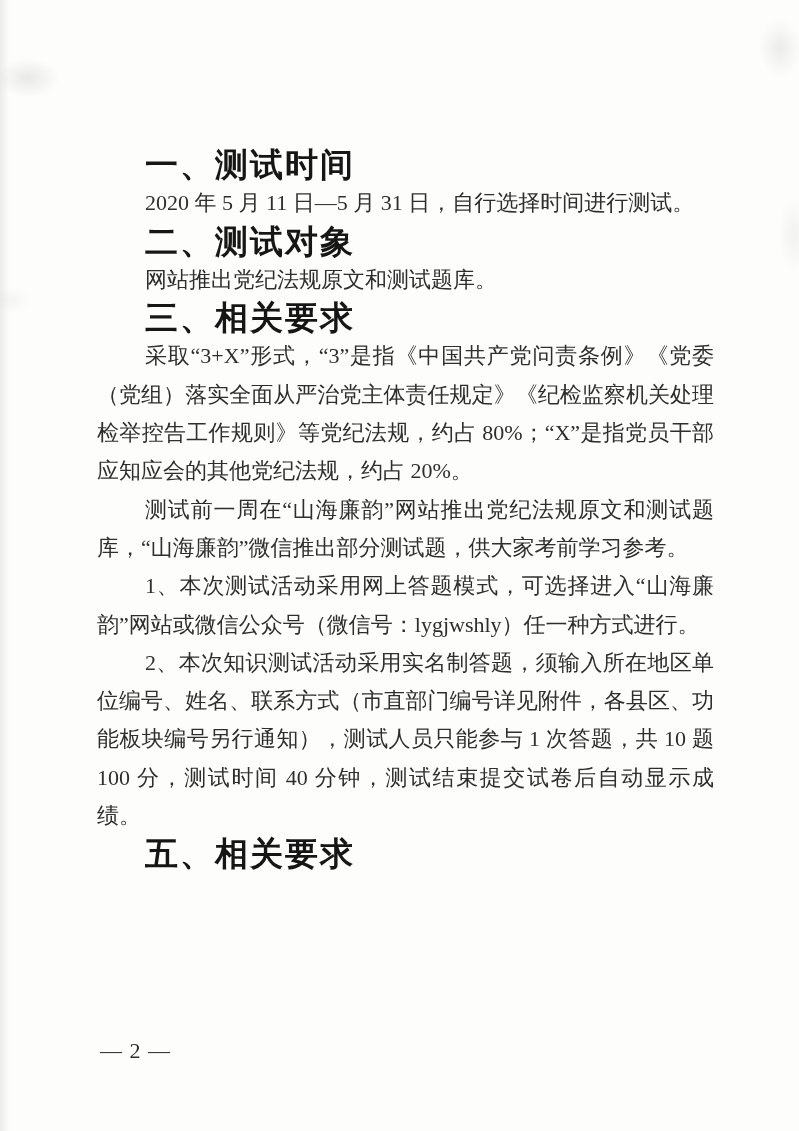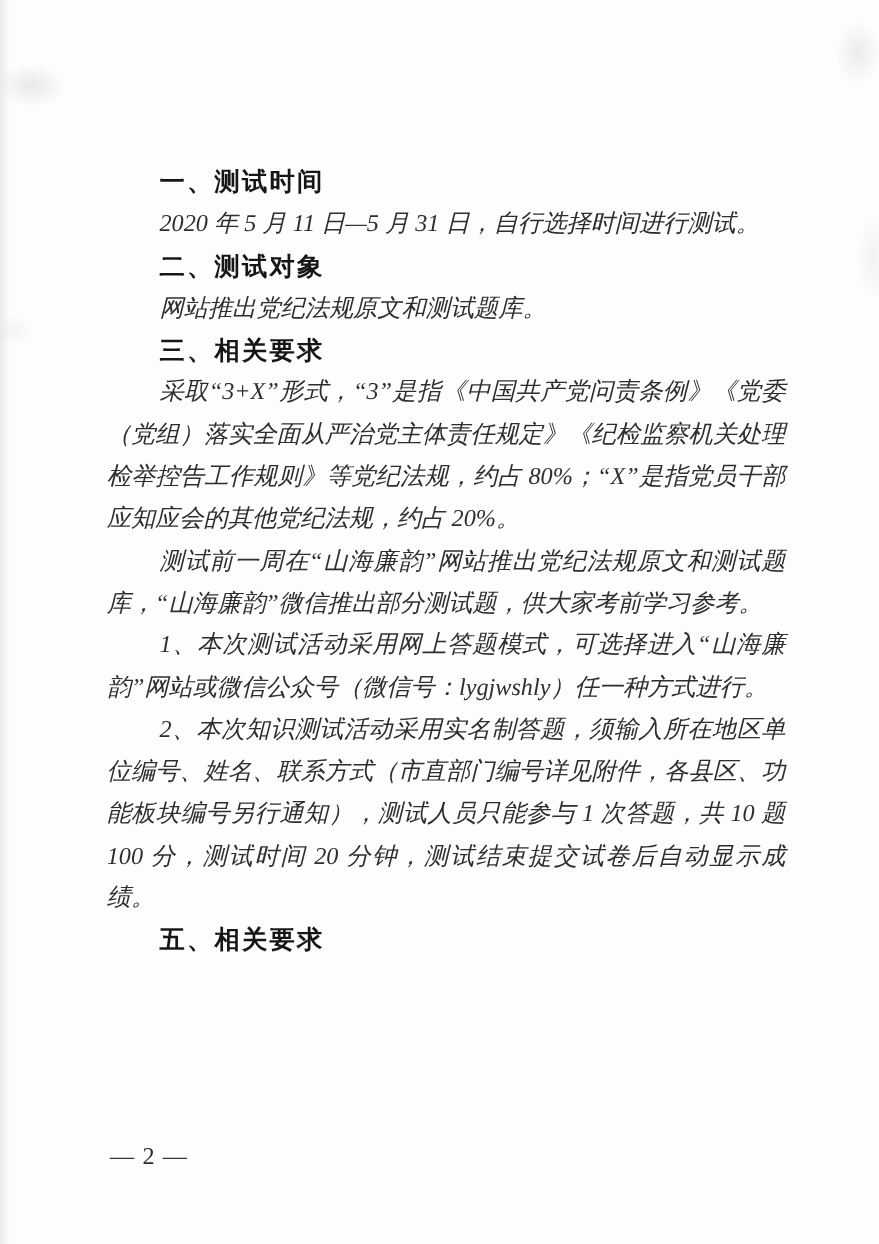--- a/index.html
+++ b/index.html
@@ -34,27 +34,26 @@
   }
   .para {
     margin: 0;
     font-family: "Liberation Serif", "DejaVu Serif", serif;
     font-size: 22px;
     line-height: 38.3px;
     text-align: justify;
     text-indent: 48px;
     word-break: break-all;
     color: #2e2e2e;
-    font-style: italic;
   }
   .heading {
     margin: 0;
     font-family: "Liberation Sans", "DejaVu Sans", sans-serif;
     font-weight: 700;
-    font-size: 23px;
+    font-size: 33px;
     line-height: 38.3px;
     letter-spacing: 2px;
     text-indent: 48px;
     color: #161616;
   }
   .pageno {
     position: absolute;
     left: 100px;
     top: 1036px;
     font-family: "Liberation Serif", "DejaVu Serif", serif;
@@ -71,19 +70,19 @@
 
   <main class="content">
     <h2 class="heading">一、测试时间</h2>
     <p class="para">2020 年 5 月 11 日—5 月 31 日，自行选择时间进行测试。</p>
     <h2 class="heading">二、测试对象</h2>
     <p class="para">网站推出党纪法规原文和测试题库。</p>
     <h2 class="heading">三、相关要求</h2>
     <p class="para">采取“3+X”形式，“3”是指《中国共产党问责条例》《党委（党组）落实全面从严治党主体责任规定》《纪检监察机关处理检举控告工作规则》等党纪法规，约占 80%；“X”是指党员干部应知应会的其他党纪法规，约占 20%。</p>
     <p class="para">测试前一周在“山海廉韵”网站推出党纪法规原文和测试题库，“山海廉韵”微信推出部分测试题，供大家考前学习参考。</p>
     <p class="para">1、本次测试活动采用网上答题模式，可选择进入“山海廉韵”网站或微信公众号（微信号：lygjwshly）任一种方式进行。</p>
-    <p class="para">2、本次知识测试活动采用实名制答题，须输入所在地区单位编号、姓名、联系方式（市直部门编号详见附件，各县区、功能板块编号另行通知），测试人员只能参与 1 次答题，共 10 题 100 分，测试时间 20 分钟，测试结束提交试卷后自动显示成绩。</p>
+    <p class="para">2、本次知识测试活动采用实名制答题，须输入所在地区单位编号、姓名、联系方式（市直部门编号详见附件，各县区、功能板块编号另行通知），测试人员只能参与 1 次答题，共 10 题 100 分，测试时间 40 分钟，测试结束提交试卷后自动显示成绩。</p>
     <h2 class="heading">五、相关要求</h2>
   </main>
 
   <div class="pageno">— 2 —</div>
 
 </div>
 
 </body></html>

